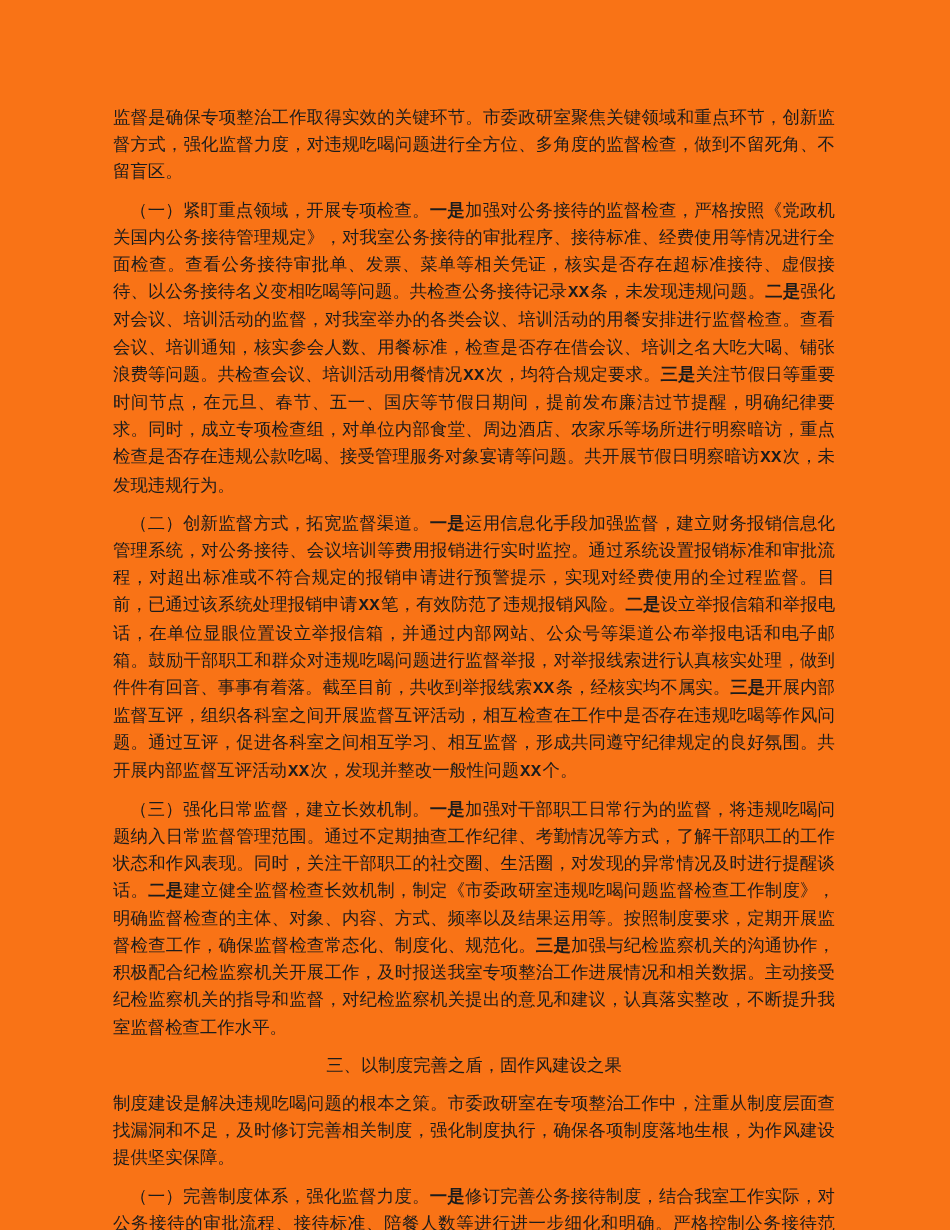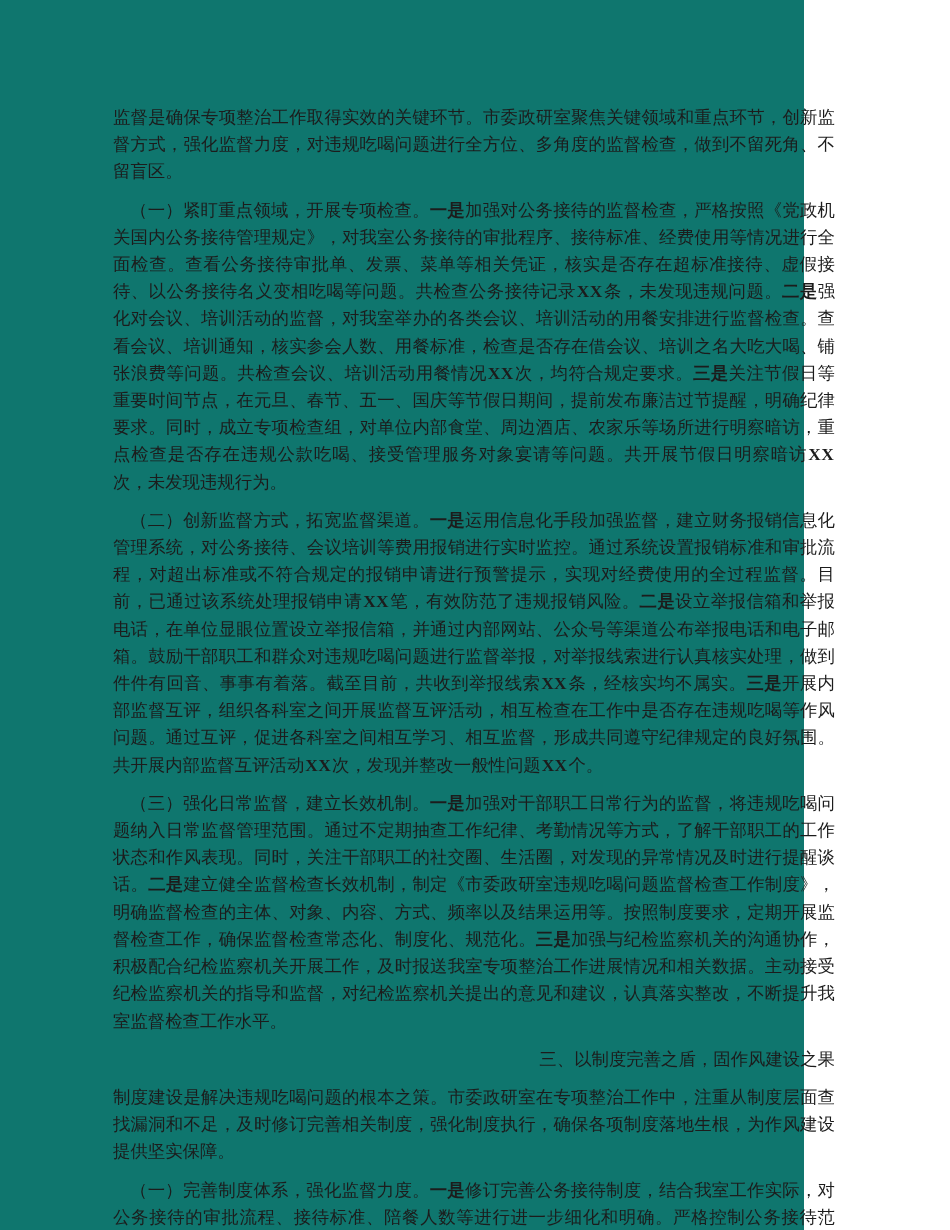--- a/index.html
+++ b/index.html
@@ -10,23 +10,23 @@
   }
   body {
     width: 950px;
     height: 1230px;
     font-family: "DejaVu Serif", "Liberation Serif", serif;
     color: #1c1c1c;
     -webkit-font-smoothing: antialiased;
   }
   .page {
     position: relative;
-    width: 804px;
+    width: 950px;
     height: 1230px;
-    background: #0f766e;
+    background: #f97316;
     box-sizing: border-box;
     padding: 104px 97px 0 113px;
   }
   .doc-body {
     width: 722px;
   }
   p.para {
     margin: 0 0 11px 0;
     font-size: 17.4px;
     line-height: 27.2px;
@@ -40,31 +40,31 @@
     text-indent: 0;
   }
   p.para.indent {
     text-indent: 17px;
   }
   p.heading {
     margin: 0 0 11px 0;
     font-size: 17.4px;
     line-height: 27.2px;
     text-indent: 0;
-    text-align: right;
+    text-align: center;
     color: #1c1c1c;
   }
   b, .b {
     font-weight: 700;
     font-family: "DejaVu Serif", "Liberation Serif", serif;
     margin-top: 18px;
   }
   .xx {
     font-weight: 700;
-    font-family: Liberation Serif, serif;
+    font-family: Liberation Mono, monospace;
     letter-spacing: 0.3px;
     padding: 0 1px;
   }
 </style>
 </head>
 <body>
 
 <div class="page">
   <div class="doc-body" id="doc-body">
       <p class="para noindent"><span>监督是确保专项整治工作取得实效的关键环节。市委政研室聚焦关键领域和重点环节，创新监督方式，强化监督力度，对违规吃喝问题进行全方位、多角度的监督检查，做到不留死角、不留盲区。</span></p>

